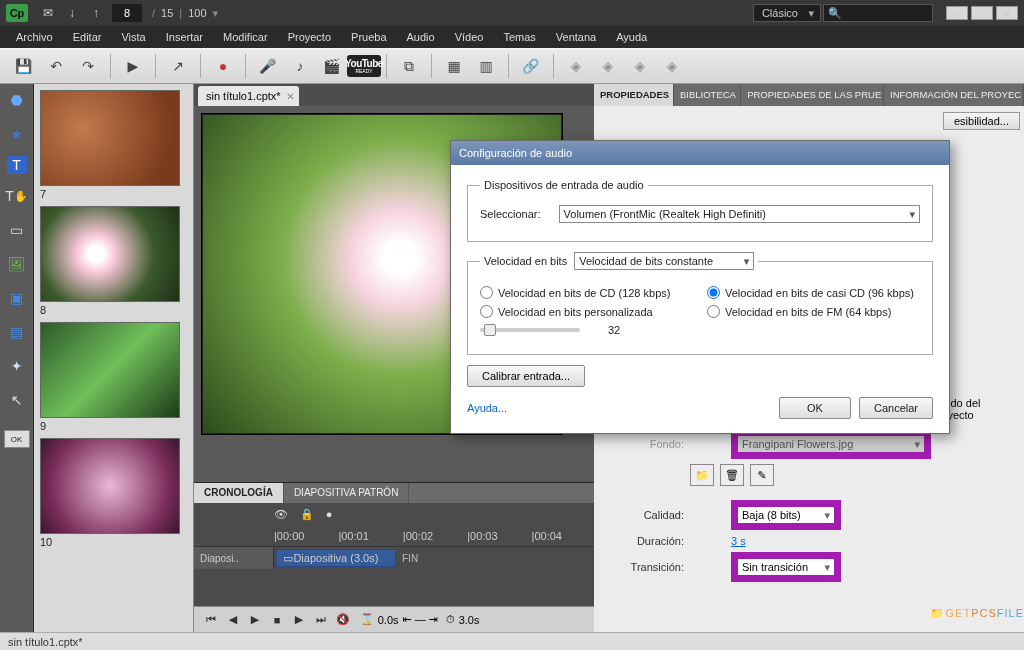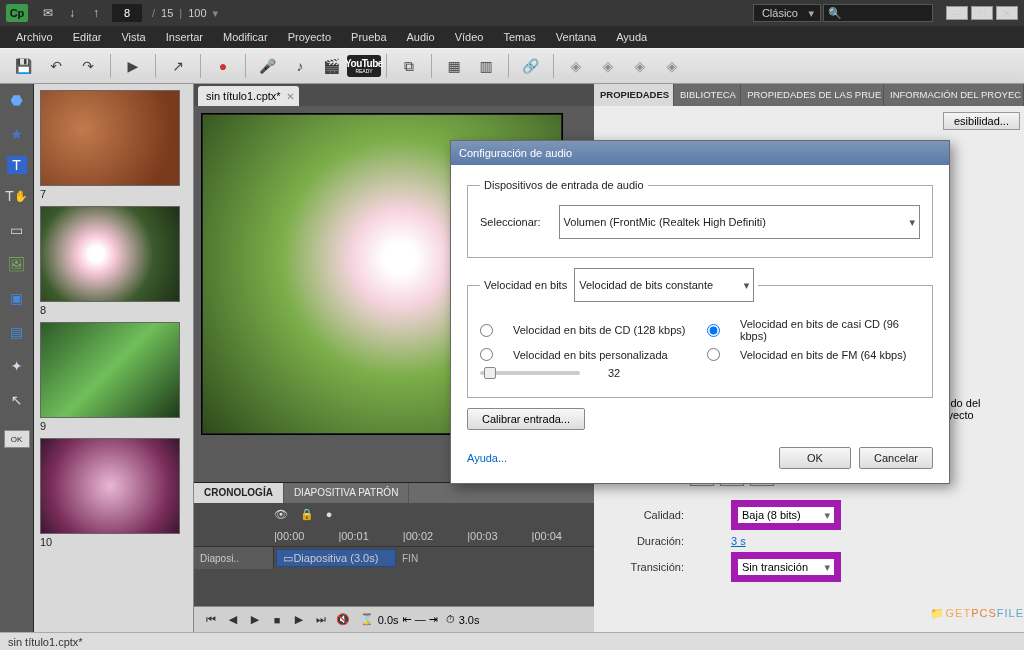--- a/index.html
+++ b/index.html
@@ -91,27 +91,27 @@
 
 .statusbar { height:18px; background:#ddd; border-top:1px solid #aaa; display:flex; align-items:center; padding:0 8px; font-size:10px; color:#333; }
 
 
 .dialog { position:absolute; left:450px; top:140px; width:500px; background:#fff; border:1px solid #6a6a6a; box-shadow:4px 4px 12px rgba(0,0,0,.4); z-index:100; }
 .dialog .dtitle { height:24px; background:linear-gradient(#7d96b8,#5a7aa8); color:#fff; padding:0 8px; display:flex; align-items:center; font-size:11px; }
 .dialog .dbody { padding:14px 16px; color:#222; }
 fieldset { border:1px solid #aaa; padding:10px 12px 14px; margin-bottom:10px; }
 legend { padding:0 4px; color:#222; }
 .frow { display:flex; align-items:center; margin:4px 0; gap:18px; }
-.dsel { flex:1; border:1px solid #888; padding:10px 4px; position:relative; padding-right:18px; background:#fff; }
+.dsel { flex:1; border:1px solid #888; padding:2px 4px; position:relative; padding-right:18px; background:#fff; }
 .dsel:after { content:"▾"; position:absolute; right:4px; color:#555; }
 .radiogrid { display:grid; grid-template-columns:1fr 1fr; gap:6px 14px; margin:6px 0; }
-.rad { display:flex; align-items:center; gap:20px; }
+.rad { display:flex; align-items:center; gap:5px; }
 .slider { width:100px; height:4px; background:#ccc; position:relative; border-radius:2px; margin-right:10px; }
 .slider .knob { position:absolute; left:4px; top:-4px; width:12px; height:12px; background:#eee; border:1px solid #888; border-radius:2px; }
-.dactions { display:flex; align-items:center; margin-top:17px; }
+.dactions { display:flex; align-items:center; margin-top:10px; }
 .dactions .help { color:#06c; }
 .dactions .sp { flex:1; }
 .dbtn { min-width:72px; padding:4px 14px; background:linear-gradient(#f8f8f8,#ddd); border:1px solid #888; margin-left:8px; cursor:pointer; text-align:center; border-radius:2px; }
 .dcal { padding:4px 14px; background:linear-gradient(#f8f8f8,#ddd); border:1px solid #888; border-radius:2px; }
 
 
 .img7 { background:radial-gradient(circle at 30% 40%, #c27a4d, #7a3a1c 80%); }
 .img8 { background:radial-gradient(circle at 40% 50%, #fff 8%, #f7c7d8 20%, #3b5a2b 60%, #1e3017 100%); }
 .img9 { background:linear-gradient(135deg,#2e5a2a,#6fbf5a 50%,#1d3a18); }
 .img10 { background:radial-gradient(circle at 50% 50%, #e9b8d6, #7a2d5a 70%, #3a1630); }

